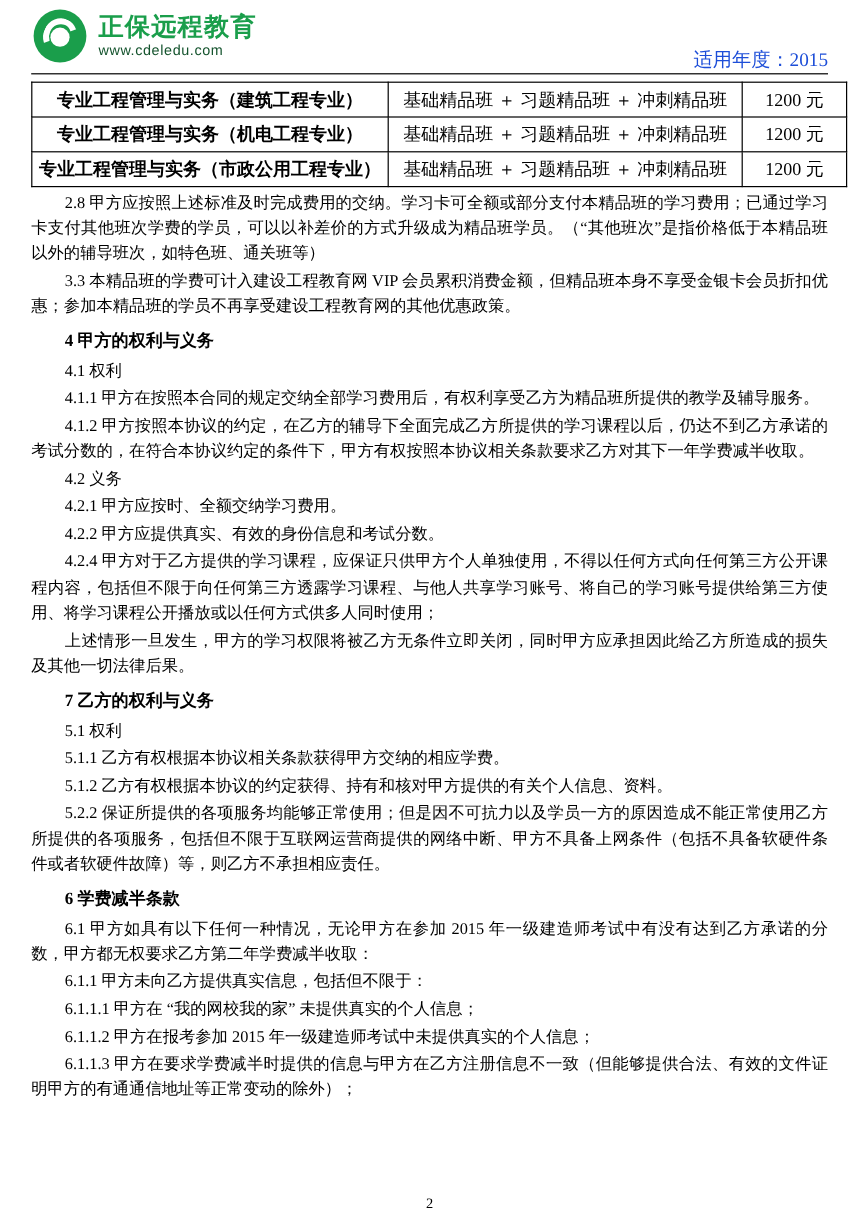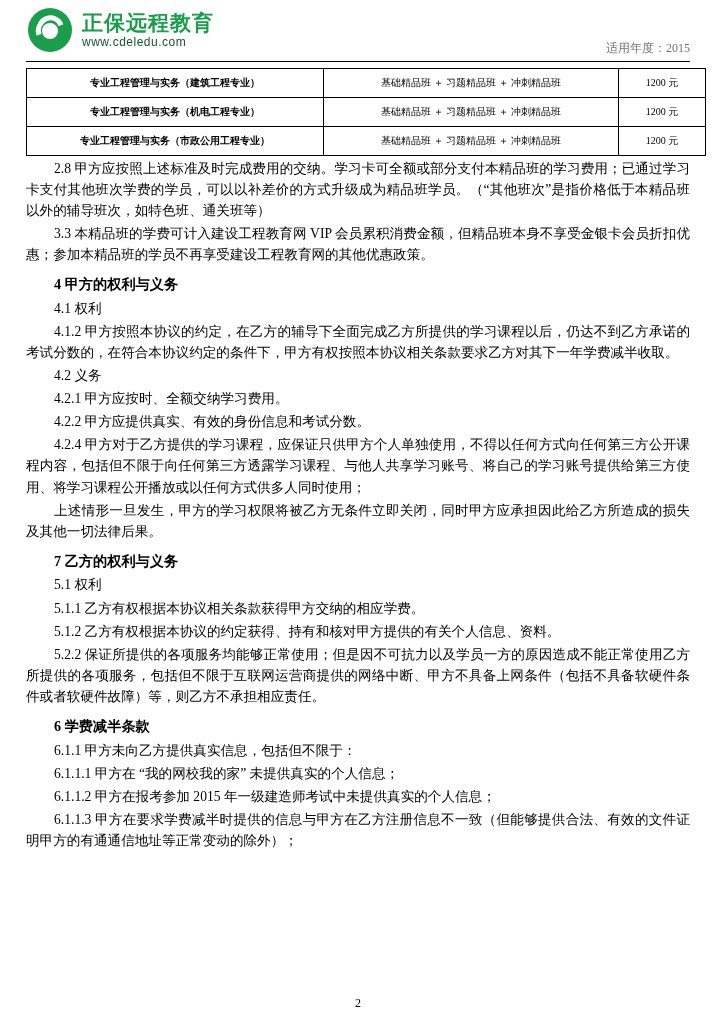--- a/index.html
+++ b/index.html
@@ -84,22 +84,22 @@
     font-family: "Liberation Sans", sans-serif;
     font-size: 12px;
     color: #14532d;
     letter-spacing: 0.5px;
     margin-top: 2px;
   }
   .year-note {
     position: absolute;
     right: 26px;
     top: 40px;
-    font-size: 12px;
-    color: #737373;
+    font-size: 16px;
+    color: #1d4ed8;
     font-family: "Liberation Serif", serif;
   }
   .header-rule {
     position: absolute;
     left: 26px;
     right: 26px;
     bottom: 0;
     border-bottom: 1px solid #000;
   }
 
@@ -110,21 +110,21 @@
   }
   table.fee-table {
     border-collapse: collapse;
     width: 664px;
     margin-top: 6px;
     table-layout: fixed;
   }
   table.fee-table td {
     border: 1px solid #000;
     height: 26px;
-    font-size: 10px;
+    font-size: 15px;
     text-align: center;
     vertical-align: middle;
     padding: 1px 2px;
     font-family: "Liberation Serif", "DejaVu Serif", serif;
   }
   td.col-course { width: 292px; font-weight: bold; }
   td.col-plan { width: 290px; }
   td.col-price { width: 82px; }
 
   
@@ -194,34 +194,36 @@
         </tr>
       </tbody>
     </table>
 
     <div>
       <p class="para indent">2.8 甲方应按照上述标准及时完成费用的交纳。学习卡可全额或部分支付本精品班的学习费用；已通过学习卡支付其他班次学费的学员，可以以补差价的方式升级成为精品班学员。（“其他班次”是指价格低于本精品班以外的辅导班次，如特色班、通关班等）</p>
       <p class="para indent">3.3 本精品班的学费可计入建设工程教育网 VIP 会员累积消费金额，但精品班本身不享受金银卡会员折扣优惠；参加本精品班的学员不再享受建设工程教育网的其他优惠政策。</p>
 
       <p class="heading">4  甲方的权利与义务</p>
       <p class="para indent">4.1  权利</p>
+      <p class="para indent">4.1.1 甲方在按照本合同的规定交纳全部学习费用后，有权利享受乙方为精品班所提供的教学及辅导服务。</p>
       <p class="para indent">4.1.2 甲方按照本协议的约定，在乙方的辅导下全面完成乙方所提供的学习课程以后，仍达不到乙方承诺的考试分数的，在符合本协议约定的条件下，甲方有权按照本协议相关条款要求乙方对其下一年学费减半收取。</p>
       <p class="para indent">4.2  义务</p>
       <p class="para indent">4.2.1 甲方应按时、全额交纳学习费用。</p>
       <p class="para indent">4.2.2 甲方应提供真实、有效的身份信息和考试分数。</p>
       <p class="para indent">4.2.4 甲方对于乙方提供的学习课程，应保证只供甲方个人单独使用，不得以任何方式向任何第三方公开课程内容，包括但不限于向任何第三方透露学习课程、与他人共享学习账号、将自己的学习账号提供给第三方使用、将学习课程公开播放或以任何方式供多人同时使用；</p>
       <p class="para indent">上述情形一旦发生，甲方的学习权限将被乙方无条件立即关闭，同时甲方应承担因此给乙方所造成的损失及其他一切法律后果。</p>
 
       <p class="heading">7  乙方的权利与义务</p>
       <p class="para indent">5.1  权利</p>
       <p class="para indent">5.1.1 乙方有权根据本协议相关条款获得甲方交纳的相应学费。</p>
       <p class="para indent">5.1.2 乙方有权根据本协议的约定获得、持有和核对甲方提供的有关个人信息、资料。</p>
       <p class="para indent">5.2.2 保证所提供的各项服务均能够正常使用；但是因不可抗力以及学员一方的原因造成不能正常使用乙方所提供的各项服务，包括但不限于互联网运营商提供的网络中断、甲方不具备上网条件（包括不具备软硬件条件或者软硬件故障）等，则乙方不承担相应责任。</p>
 
       <p class="heading">6   学费减半条款</p>
+      <p class="para indent">6.1 甲方如具有以下任何一种情况，无论甲方在参加 2015 年一级建造师考试中有没有达到乙方承诺的分数，甲方都无权要求乙方第二年学费减半收取：</p>
       <p class="para indent">6.1.1 甲方未向乙方提供真实信息，包括但不限于：</p>
       <p class="para indent">6.1.1.1 甲方在 “我的网校我的家” 未提供真实的个人信息；</p>
       <p class="para indent">6.1.1.2 甲方在报考参加 2015 年一级建造师考试中未提供真实的个人信息；</p>
       <p class="para indent">6.1.1.3 甲方在要求学费减半时提供的信息与甲方在乙方注册信息不一致（但能够提供合法、有效的文件证明甲方的有通通信地址等正常变动的除外）；</p>
     </div>
 
   </div>
 
   <div class="page-number">2</div>
 </div>

